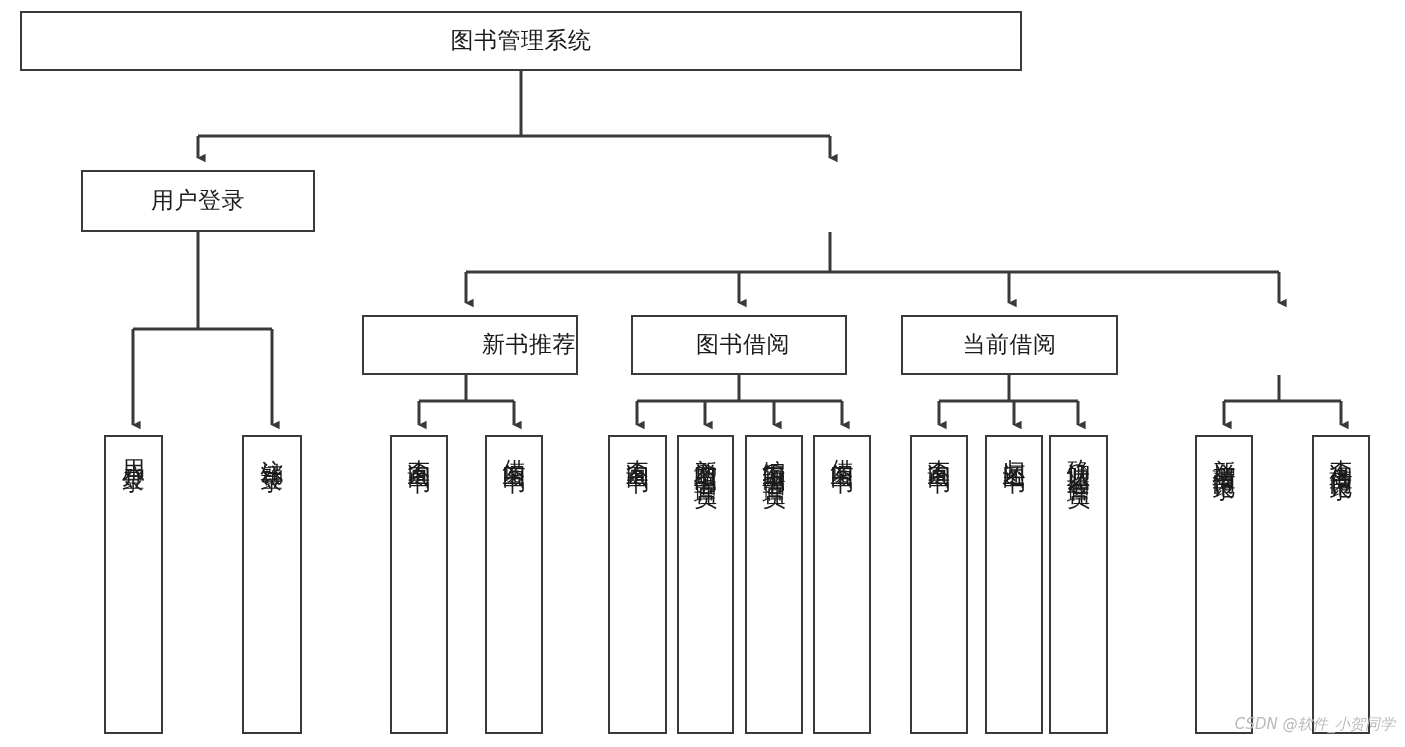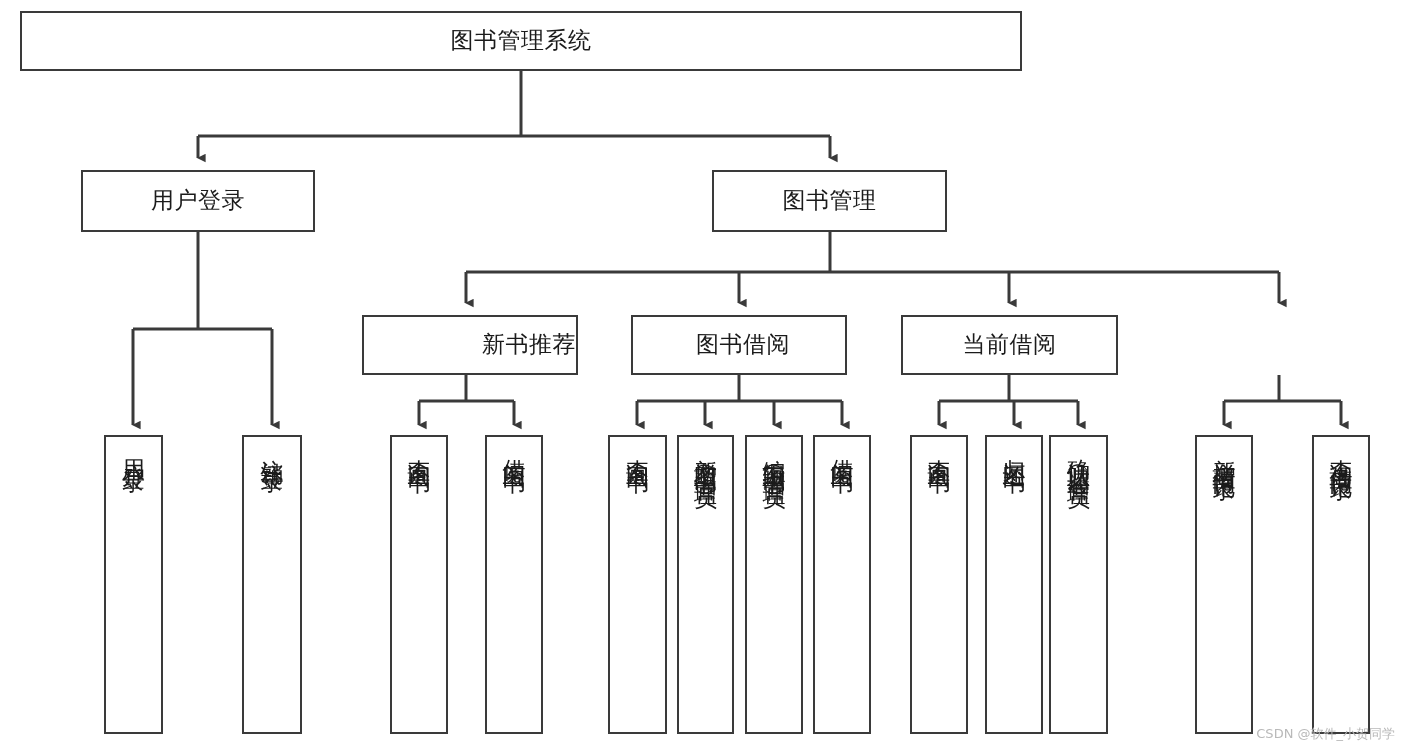--- a/index.html
+++ b/index.html
@@ -50,25 +50,26 @@
     text-orientation: upright;
     -webkit-writing-mode: vertical-rl;
     white-space: nowrap;
     font-size: 23px;
     letter-spacing: 4px;
     line-height: 1;
   }
   .watermark {
     position: absolute;
     right: 10px;
-    bottom: 4px;
-    font-size: 13px;
+    bottom: 13px;
+    font-size: 15px;
     color: #b9b9b9;
     white-space: nowrap;
     pointer-events: none;
+    font-style: italic;
   }
 </style>
 </head>
 <body>
 
 <div id="diagram-root">
 
   <svg class="flow" viewBox="0 0 1405 747" xmlns="http://www.w3.org/2000/svg">
     <defs>
       <marker id="arrowhead" markerWidth="9" markerHeight="9" refX="4.2" refY="7.6" orient="auto" markerUnits="userSpaceOnUse">
@@ -119,23 +120,20 @@
     </g>
   </svg>
 
   <div class="node-box" style="left:20px; top:11px; width:1002px; height:60px;">
     <span class="node-label">图书管理系统</span>
   </div>
 
   <div class="node-box" style="left:81px; top:170px; width:234px; height:62px;">
     <span class="node-label">用户登录</span>
   </div>
-  <div class="node-box" style="left:712px; top:170px; width:235px; height:62px;">
-    <span class="node-label">图书管理</span>
-  </div>
 
   <div class="node-box" style="left:362px; top:315px; width:216px; height:60px;justify-content:flex-end;">
     <span class="node-label">新书推荐</span>
   </div>
   <div class="node-box" style="left:631px; top:315px; width:216px; height:60px;padding-left:8px;">
     <span class="node-label">图书借阅</span>
   </div>
   <div class="node-box" style="left:901px; top:315px; width:217px; height:60px;">
     <span class="node-label">当前借阅</span>
   </div>

